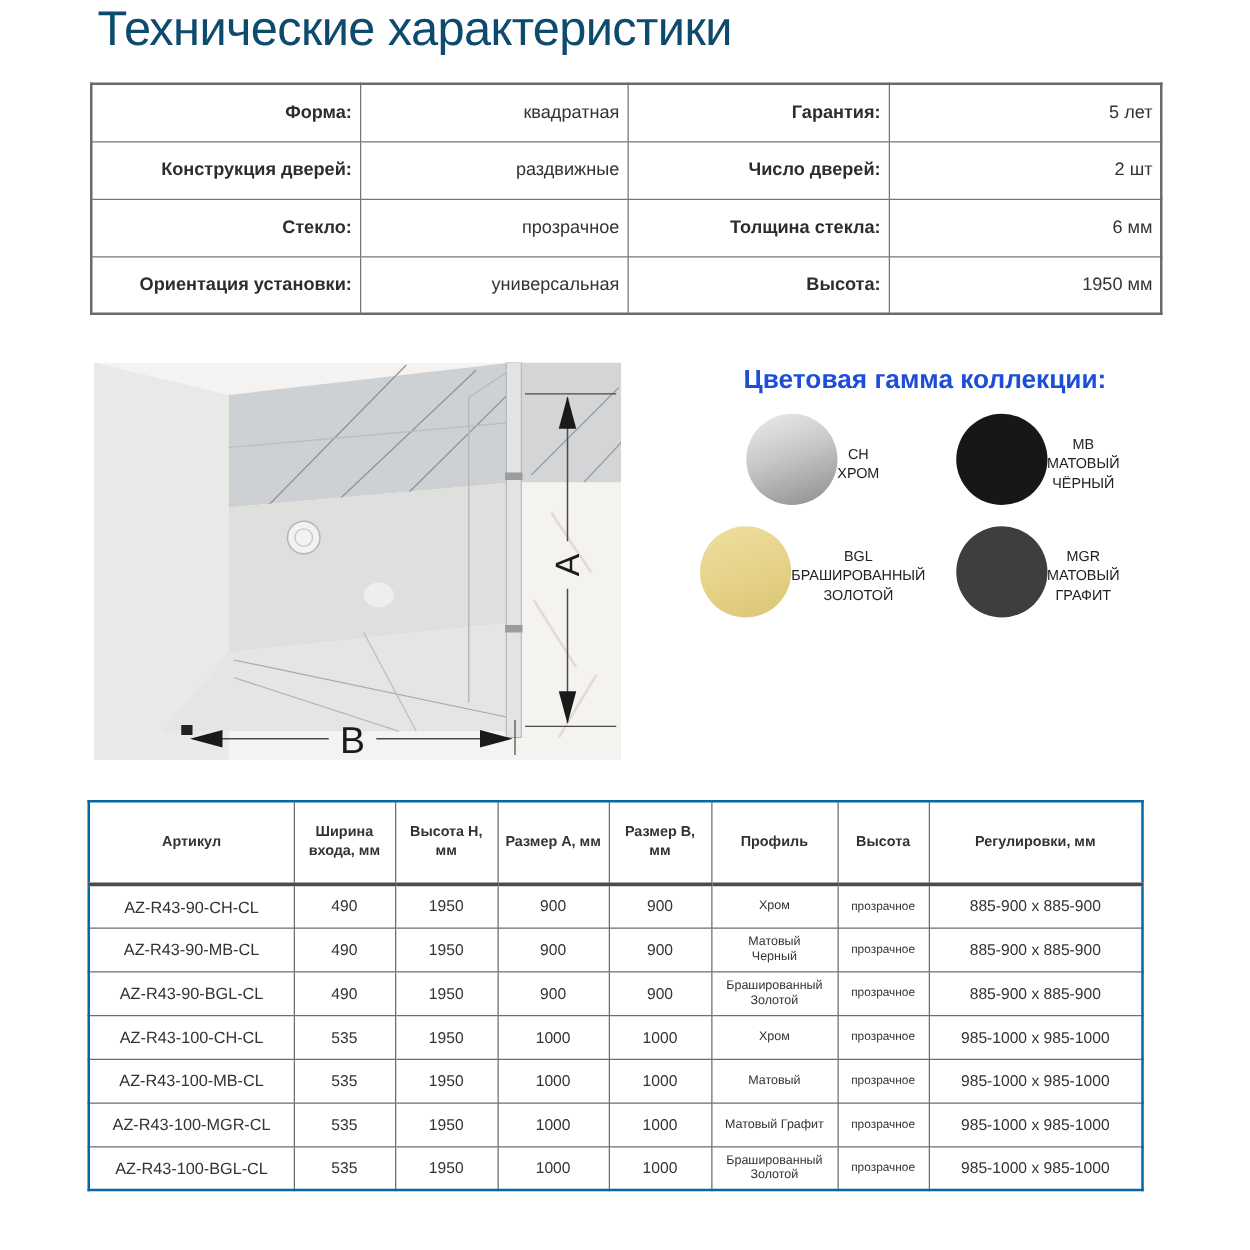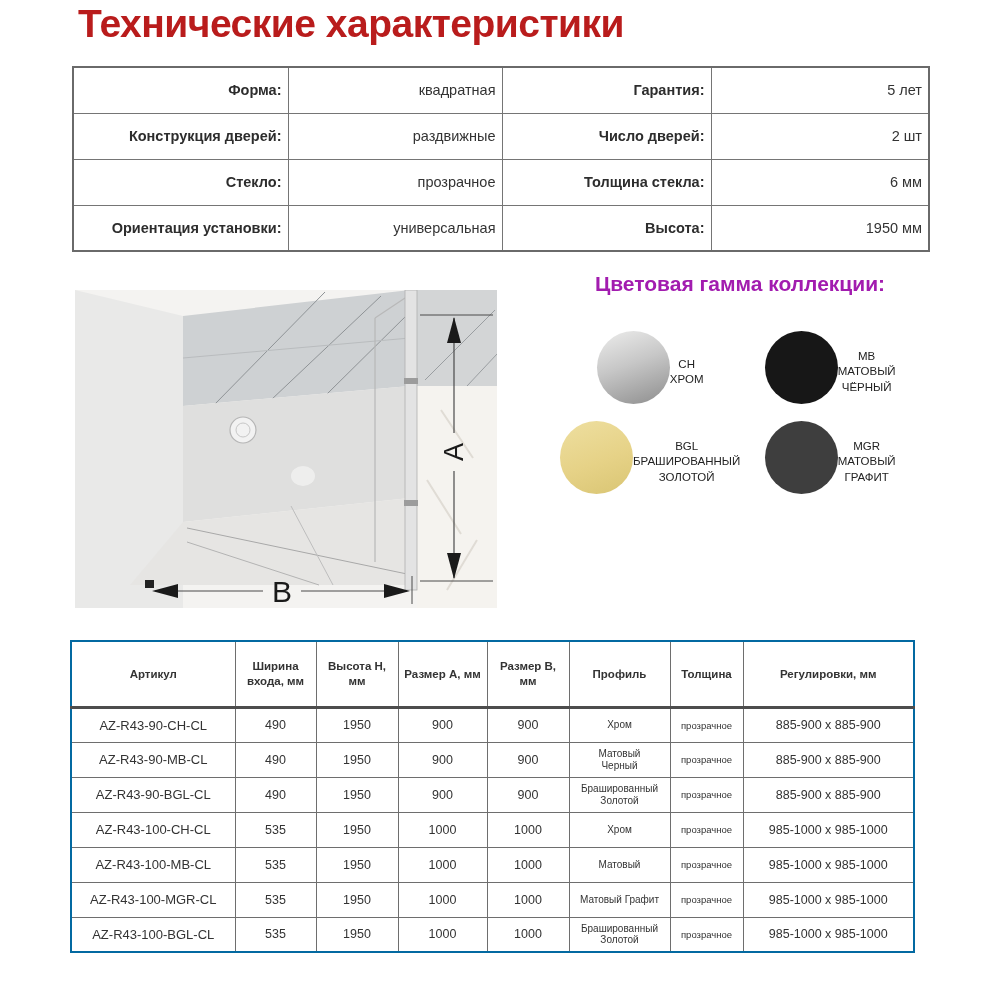--- a/index.html
+++ b/index.html
@@ -3,43 +3,43 @@
 <meta charset="utf-8">
 <style>
   * { margin:0; padding:0; box-sizing:border-box; }
   html,body { background:#ffffff; }
   body {
     width:1000px; height:1000px; position:relative; overflow:hidden;
     font-family:"Liberation Sans", sans-serif; color:#2b2b2b;
   }
   .page-title {
     position:absolute; left:78px; top:2px;
-    font-size:39px; font-weight:700; letter-spacing:-0.5px; color:#b91c1c;
+    font-size:39px; font-weight:400; letter-spacing:-0.5px; color:#0c4a6e;
   }
 
   
   table.spec {
     position:absolute; left:72px; top:66px; width:856px;
     border-collapse:collapse; table-layout:fixed;
     border:2px solid #6a6a6a;
     text-align:right;
   }
   table.spec td {
     border:1px solid #757575; height:46px; vertical-align:middle;
     padding:4px 6px 4px 13px; font-size:14.5px; color:#333;
   }
   table.spec td.lbl { font-weight:bold; color:#2d2d2d; }
 
   
   .diagram { position:absolute; left:75px; top:290px; width:422px; height:318px; }
 
   
   .colors-title {
-    position:absolute; left:540px; top:272px; width:400px;
-    text-align:center; font-size:21px; font-weight:bold; color:#a21caf;
+    position:absolute; left:540px; top:292px; width:400px;
+    text-align:center; font-size:21px; font-weight:bold; color:#1d4ed8;
   }
   .swatch-grid {
     position:absolute; left:560px; top:331px; width:360px;
     display:grid; grid-template-columns:1fr 1fr; row-gap:17px; justify-items:center;
   }
   .swatch { display:flex; flex-direction:row; align-items:center; }
   .swatch-circle { width:73px; height:73px; border-radius:50%; }
   .swatch-label {
     margin-top:9px; text-align:center; font-size:11.5px; line-height:1.32;
     color:#222; white-space:pre-line;
@@ -196,21 +196,21 @@
       <col style="width:171px">
   </colgroup>
   <thead>
     <tr>
       <th>Артикул</th>
       <th>Ширина входа, мм</th>
       <th>Высота H, мм</th>
       <th>Размер A, мм</th>
       <th>Размер B, мм</th>
       <th>Профиль</th>
-      <th>Толщина</th>
+      <th>Высота</th>
       <th>Регулировки, мм</th>
     </tr>
   </thead>
   <tbody>
     <tr>
       <td class="c-article">AZ-R43-90-CH-CL</td>
       <td class="c-num">490</td>
       <td class="c-num">1950</td>
       <td class="c-num">900</td>
       <td class="c-num">900</td>

